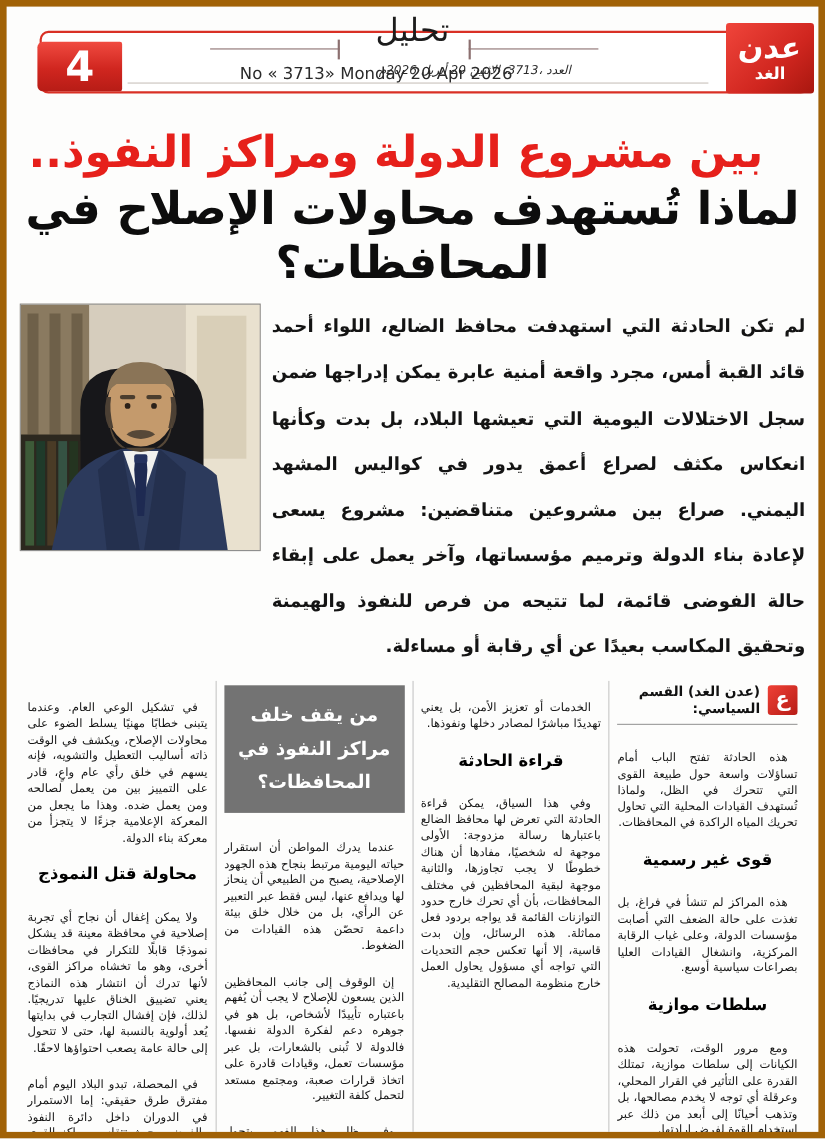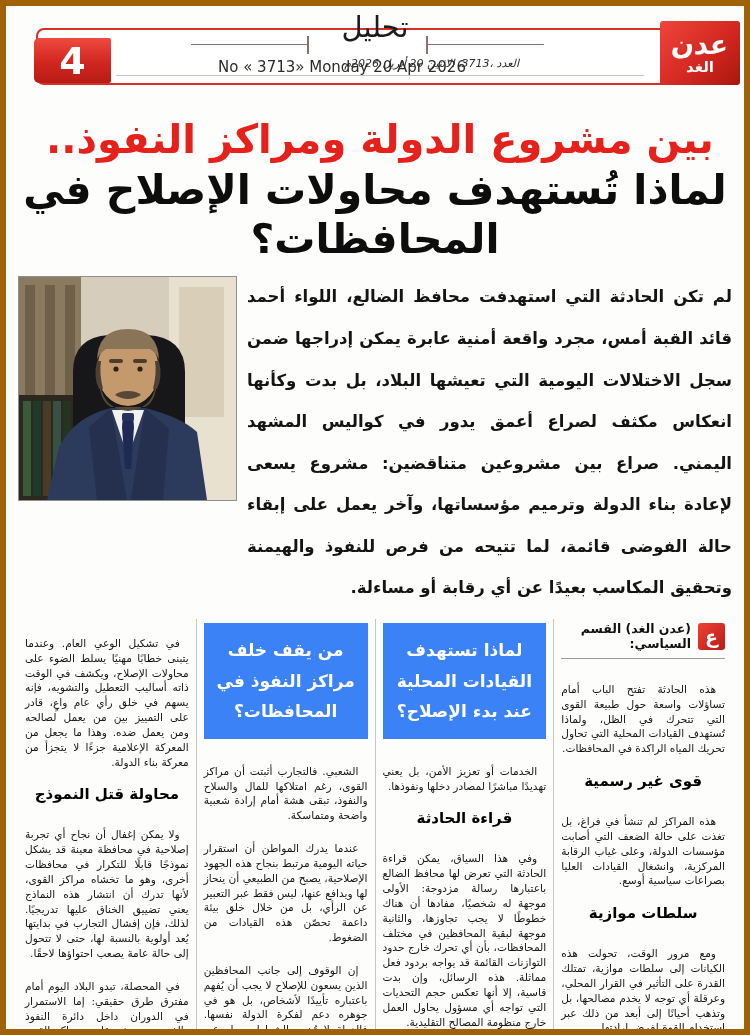--- a/index.html
+++ b/index.html
@@ -24,41 +24,41 @@
                  font-size:29px;color:#1c1c1c;font-weight:500;z-index:2;}
   .rule{position:absolute;top:38px;width:118px;border-top:1.5px solid #8c7070;z-index:1;}
   .rule .tick{position:absolute;top:-9px;width:2px;height:18px;background:#8c7070;}
   .rule-left{left:185px;}  .rule-left .tick{right:0;}
   .rule-right{right:200px;} .rule-right .tick{left:0;}
   .date-en{position:absolute;left:212px;top:52px;font-size:15px;color:#2b2b2b;z-index:2;}
   .date-ar{position:absolute;right:225px;top:51px;font-size:11px;color:#2b2b2b;direction:rtl;z-index:2;font-style:italic;}
   .date-line{position:absolute;left:110px;right:100px;top:69px;border-top:1px solid #c9c2bc;}
 
   
-  .kicker{margin:10px 10px 0 0;text-align:center;color:#e6201b;font-weight:bold;
+  .kicker{margin:10px 10px 0 0;text-align:left;color:#e6201b;font-weight:bold;
           font-size:40px;line-height:1.15;padding-left:20px;}
   .main-head{margin:4px 8px 0;text-align:center;color:#0d0d0d;font-weight:bold;
              font-size:41px;line-height:1.2;}
 
   
   .lead-wrap{display:flex;direction:rtl;padding:0 12px;margin-top:12px;gap:10px;}
   .lead-text{flex:1;font-size:16.5px;font-weight:bold;color:#141414;line-height:2.52;
              text-align:justify;}
   .photo{width:217px;height:223px;border:1px solid #8f8f8f;background:#d8cfc0;flex:none;}
   .photo svg{display:block;}
 
   
   .columns{display:flex;direction:rtl;padding:0 12px;margin-top:10px;height:552px;}
   .col{flex:1;padding:2px 7px 0;border-left:1px solid #c6c6c6;display:flex;
        flex-direction:column;overflow:hidden;}
   .col:last-child{border-left:none;}
   .col p{margin:15px 0 3px;font-size:10.6px;line-height:1.4;text-align:justify;
          color:#161616;text-indent:9px;}
   .subhead{text-align:center;font-size:15px;font-weight:bold;color:#000;margin:13px 0 9px;}
-  .qbox{background:#3b82f6;color:#fff;text-align:center;font-weight:bold;font-size:17px;
+  .qbox{background:#737373;color:#fff;text-align:center;font-weight:bold;font-size:17px;
         line-height:1.8;padding:12px 4px;margin:2px 0 10px;display:flex;align-items:center;
         justify-content:center;min-height:93px;box-sizing:border-box;flex:none;}
   .byline{display:flex;align-items:center;gap:7px;font-size:12.5px;font-weight:bold;
           color:#111;padding-bottom:7px;border-bottom:1px solid #9a9a9a;margin-bottom:8px;}
   .byline-icon{width:27px;height:27px;flex:none;border-radius:3px;color:#fff;
                background:linear-gradient(135deg,#ef4136,#b71c16);display:flex;
                align-items:center;justify-content:center;font-size:19px;font-weight:bold;}
 </style>
 </head>
 <body>
@@ -135,30 +135,28 @@
       </div>
       <p>هذه الحادثة تفتح الباب أمام تساؤلات واسعة حول طبيعة القوى التي تتحرك في الظل، ولماذا تُستهدف القيادات المحلية التي تحاول تحريك المياه الراكدة في المحافظات.</p>
       <div class="subhead">قوى غير رسمية</div>
       <p>هذه المراكز لم تنشأ في فراغ، بل تغذت على حالة الضعف التي أصابت مؤسسات الدولة، وعلى غياب الرقابة المركزية، وانشغال القيادات العليا بصراعات سياسية أوسع.</p>
       <div class="subhead">سلطات موازية</div>
       <p>ومع مرور الوقت، تحولت هذه الكيانات إلى سلطات موازية، تمتلك القدرة على التأثير في القرار المحلي، وعرقلة أي توجه لا يخدم مصالحها، بل وتذهب أحيانًا إلى أبعد من ذلك عبر استخدام القوة لفرض إرادتها.</p>
 
     </div>
 
     <div class="col">
-      <div class="qbox">لماذا تستهدف القيادات المحلية عند بدء الإصلاح؟</div>
       <p>الخدمات أو تعزيز الأمن، بل يعني تهديدًا مباشرًا لمصادر دخلها ونفوذها.</p>
       <div class="subhead">قراءة الحادثة</div>
       <p>وفي هذا السياق، يمكن قراءة الحادثة التي تعرض لها محافظ الضالع باعتبارها رسالة مزدوجة: الأولى موجهة له شخصيًا، مفادها أن هناك خطوطًا لا يجب تجاوزها، والثانية موجهة لبقية المحافظين في مختلف المحافظات، بأن أي تحرك خارج حدود التوازنات القائمة قد يواجه بردود فعل مماثلة. هذه الرسائل، وإن بدت قاسية، إلا أنها تعكس حجم التحديات التي تواجه أي مسؤول يحاول العمل خارج منظومة المصالح التقليدية.</p>
 
     </div>
 
     <div class="col">
       <div class="qbox">من يقف خلف مراكز النفوذ في المحافظات؟</div>
-      <p>الشعبي. فالتجارب أثبتت أن مراكز القوى، رغم امتلاكها للمال والسلاح والنفوذ، تبقى هشة أمام إرادة شعبية واضحة ومتماسكة.</p>
       <p>عندما يدرك المواطن أن استقرار حياته اليومية مرتبط بنجاح هذه الجهود الإصلاحية، يصبح من الطبيعي أن ينحاز لها ويدافع عنها، ليس فقط عبر التعبير عن الرأي، بل من خلال خلق بيئة داعمة تحصّن هذه القيادات من الضغوط.</p>
       <p>إن الوقوف إلى جانب المحافظين الذين يسعون للإصلاح لا يجب أن يُفهم باعتباره تأييدًا لأشخاص، بل هو في جوهره دعم لفكرة الدولة نفسها. فالدولة لا تُبنى بالشعارات، بل عبر مؤسسات تعمل، وقيادات قادرة على اتخاذ قرارات صعبة، ومجتمع مستعد لتحمل كلفة التغيير.</p>
       <p>وفي ظل هذا الفهم، يتحول المواطن من متلقٍ سلبي للخدمات إلى شريك فعلي في عملية البناء، يراقب، ويحاسب، ويدعم في الوقت نفسه.</p>
 
     </div>
 
     <div class="col">
       <p>في تشكيل الوعي العام. وعندما يتبنى خطابًا مهنيًا يسلط الضوء على محاولات الإصلاح، ويكشف في الوقت ذاته أساليب التعطيل والتشويه، فإنه يسهم في خلق رأي عام واعٍ، قادر على التمييز بين من يعمل لصالحه ومن يعمل ضده. وهذا ما يجعل من المعركة الإعلامية جزءًا لا يتجزأ من معركة بناء الدولة.</p>
       <div class="subhead">محاولة قتل النموذج</div>
       <p>ولا يمكن إغفال أن نجاح أي تجربة إصلاحية في محافظة معينة قد يشكل نموذجًا قابلًا للتكرار في محافظات أخرى، وهو ما تخشاه مراكز القوى، لأنها تدرك أن انتشار هذه النماذج يعني تضييق الخناق عليها تدريجيًا. لذلك، فإن إفشال التجارب في بدايتها يُعد أولوية بالنسبة لها، حتى لا تتحول إلى حالة عامة يصعب احتواؤها لاحقًا.</p>

